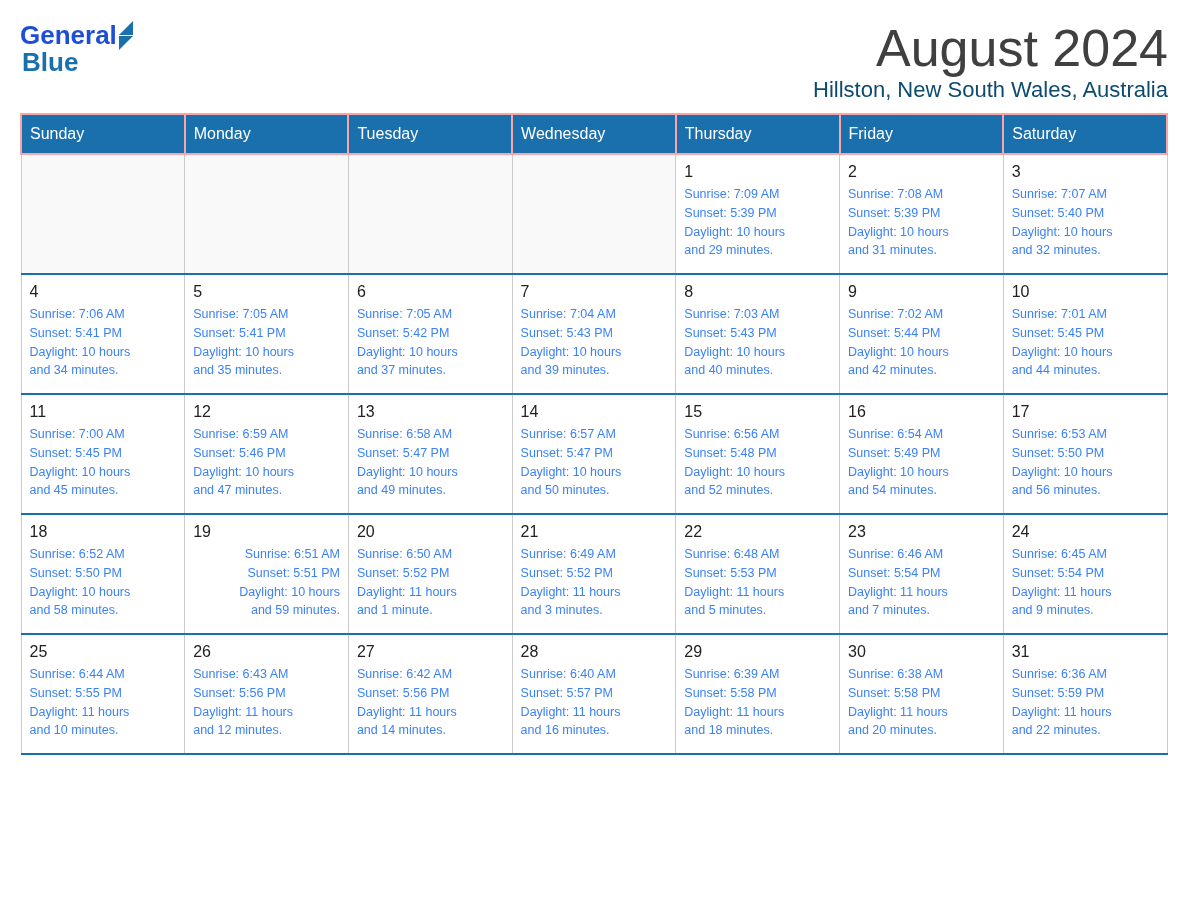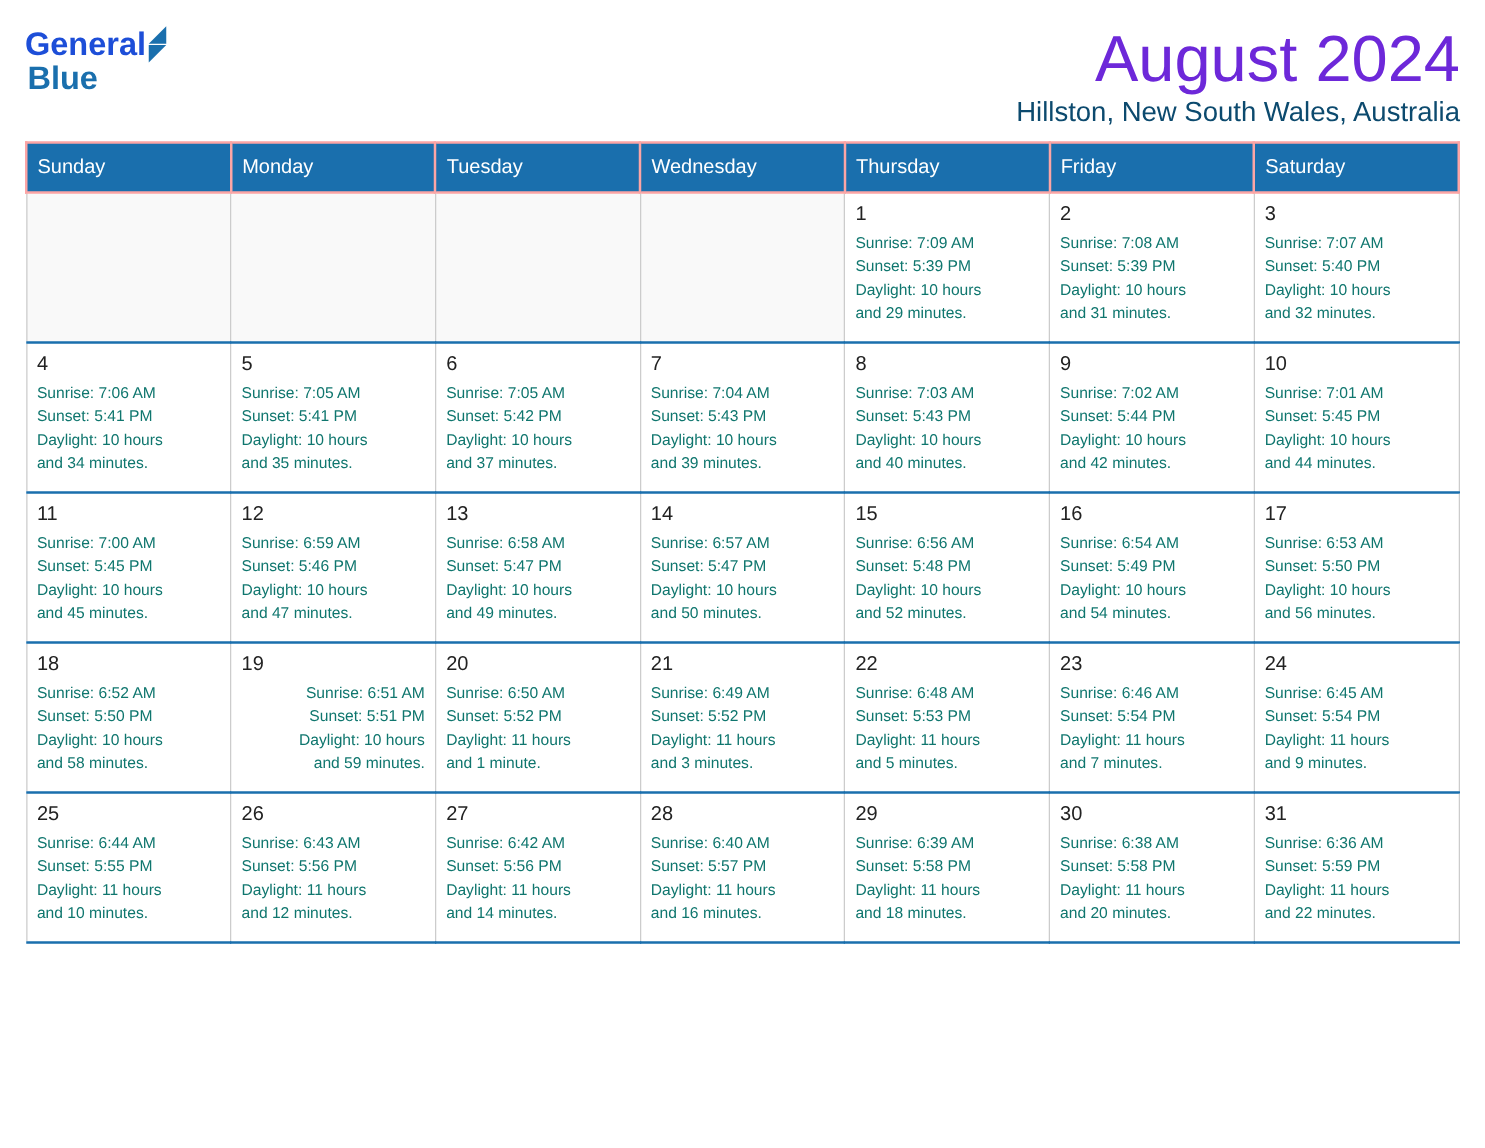--- a/index.html
+++ b/index.html
@@ -23,21 +23,21 @@
     .logo-top {
       display: flex;
       align-items: center;
     }
     .title-section {
       text-align: right;
     }
     .month-title {
       font-size: 52px;
       font-weight: 300;
-      color: #6d28d9;
+      color: #404040;
       line-height: 1.1;
     }
     .location-title {
       font-size: 22px;
       color: #0c4a6e;
       font-weight: normal;
     }
     table {
       width: 100%;
       border-collapse: collapse;
@@ -70,21 +70,21 @@
     .day-number {
       font-size: 16px;
       font-weight: normal;
       color: #222;
       display: block;
       margin-bottom: 4px;
     }
     .day-info {
       font-size: 12.5px;
       line-height: 1.5;
-      color: #0f766e;
+      color: #3b82f6;
     }
     .empty { background: #f9f9f9; }
   </style>
 </head>
 <body>
 
 <div class="header">
   <div class="logo-wrapper">
     <div class="logo-top">
       <span style="font-size:26px;font-weight:bold;color:#1d4ed8;">General</span>

